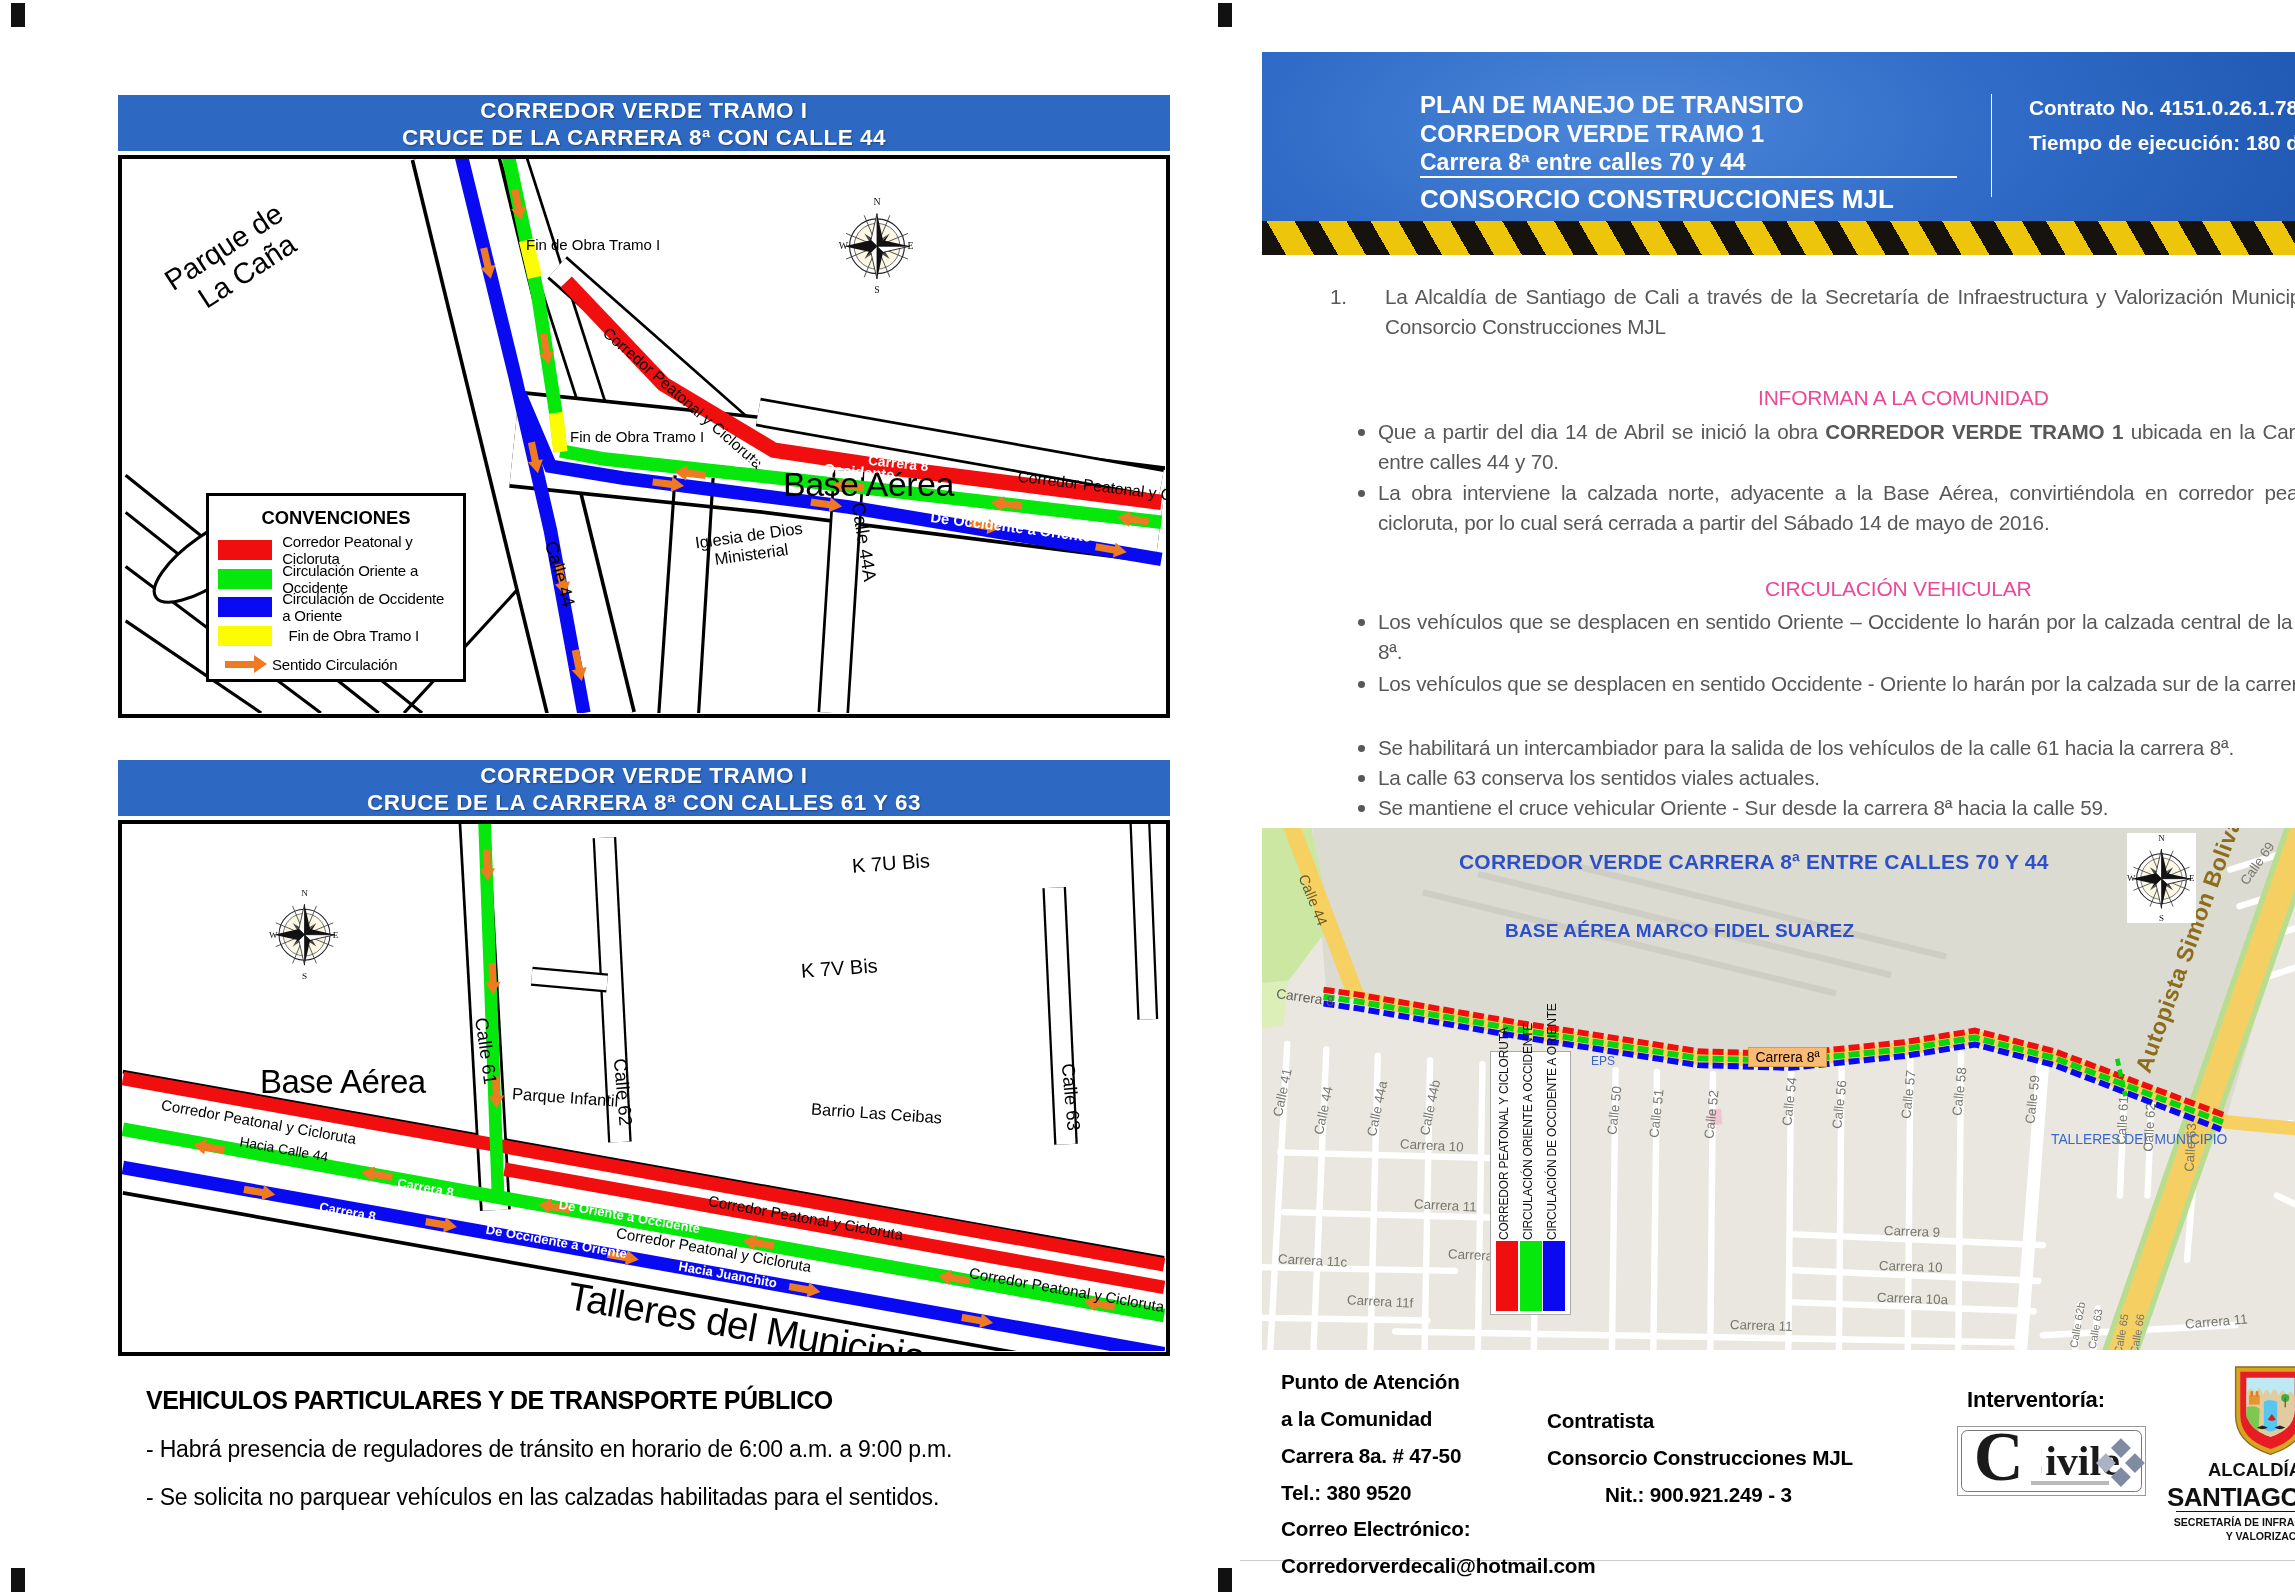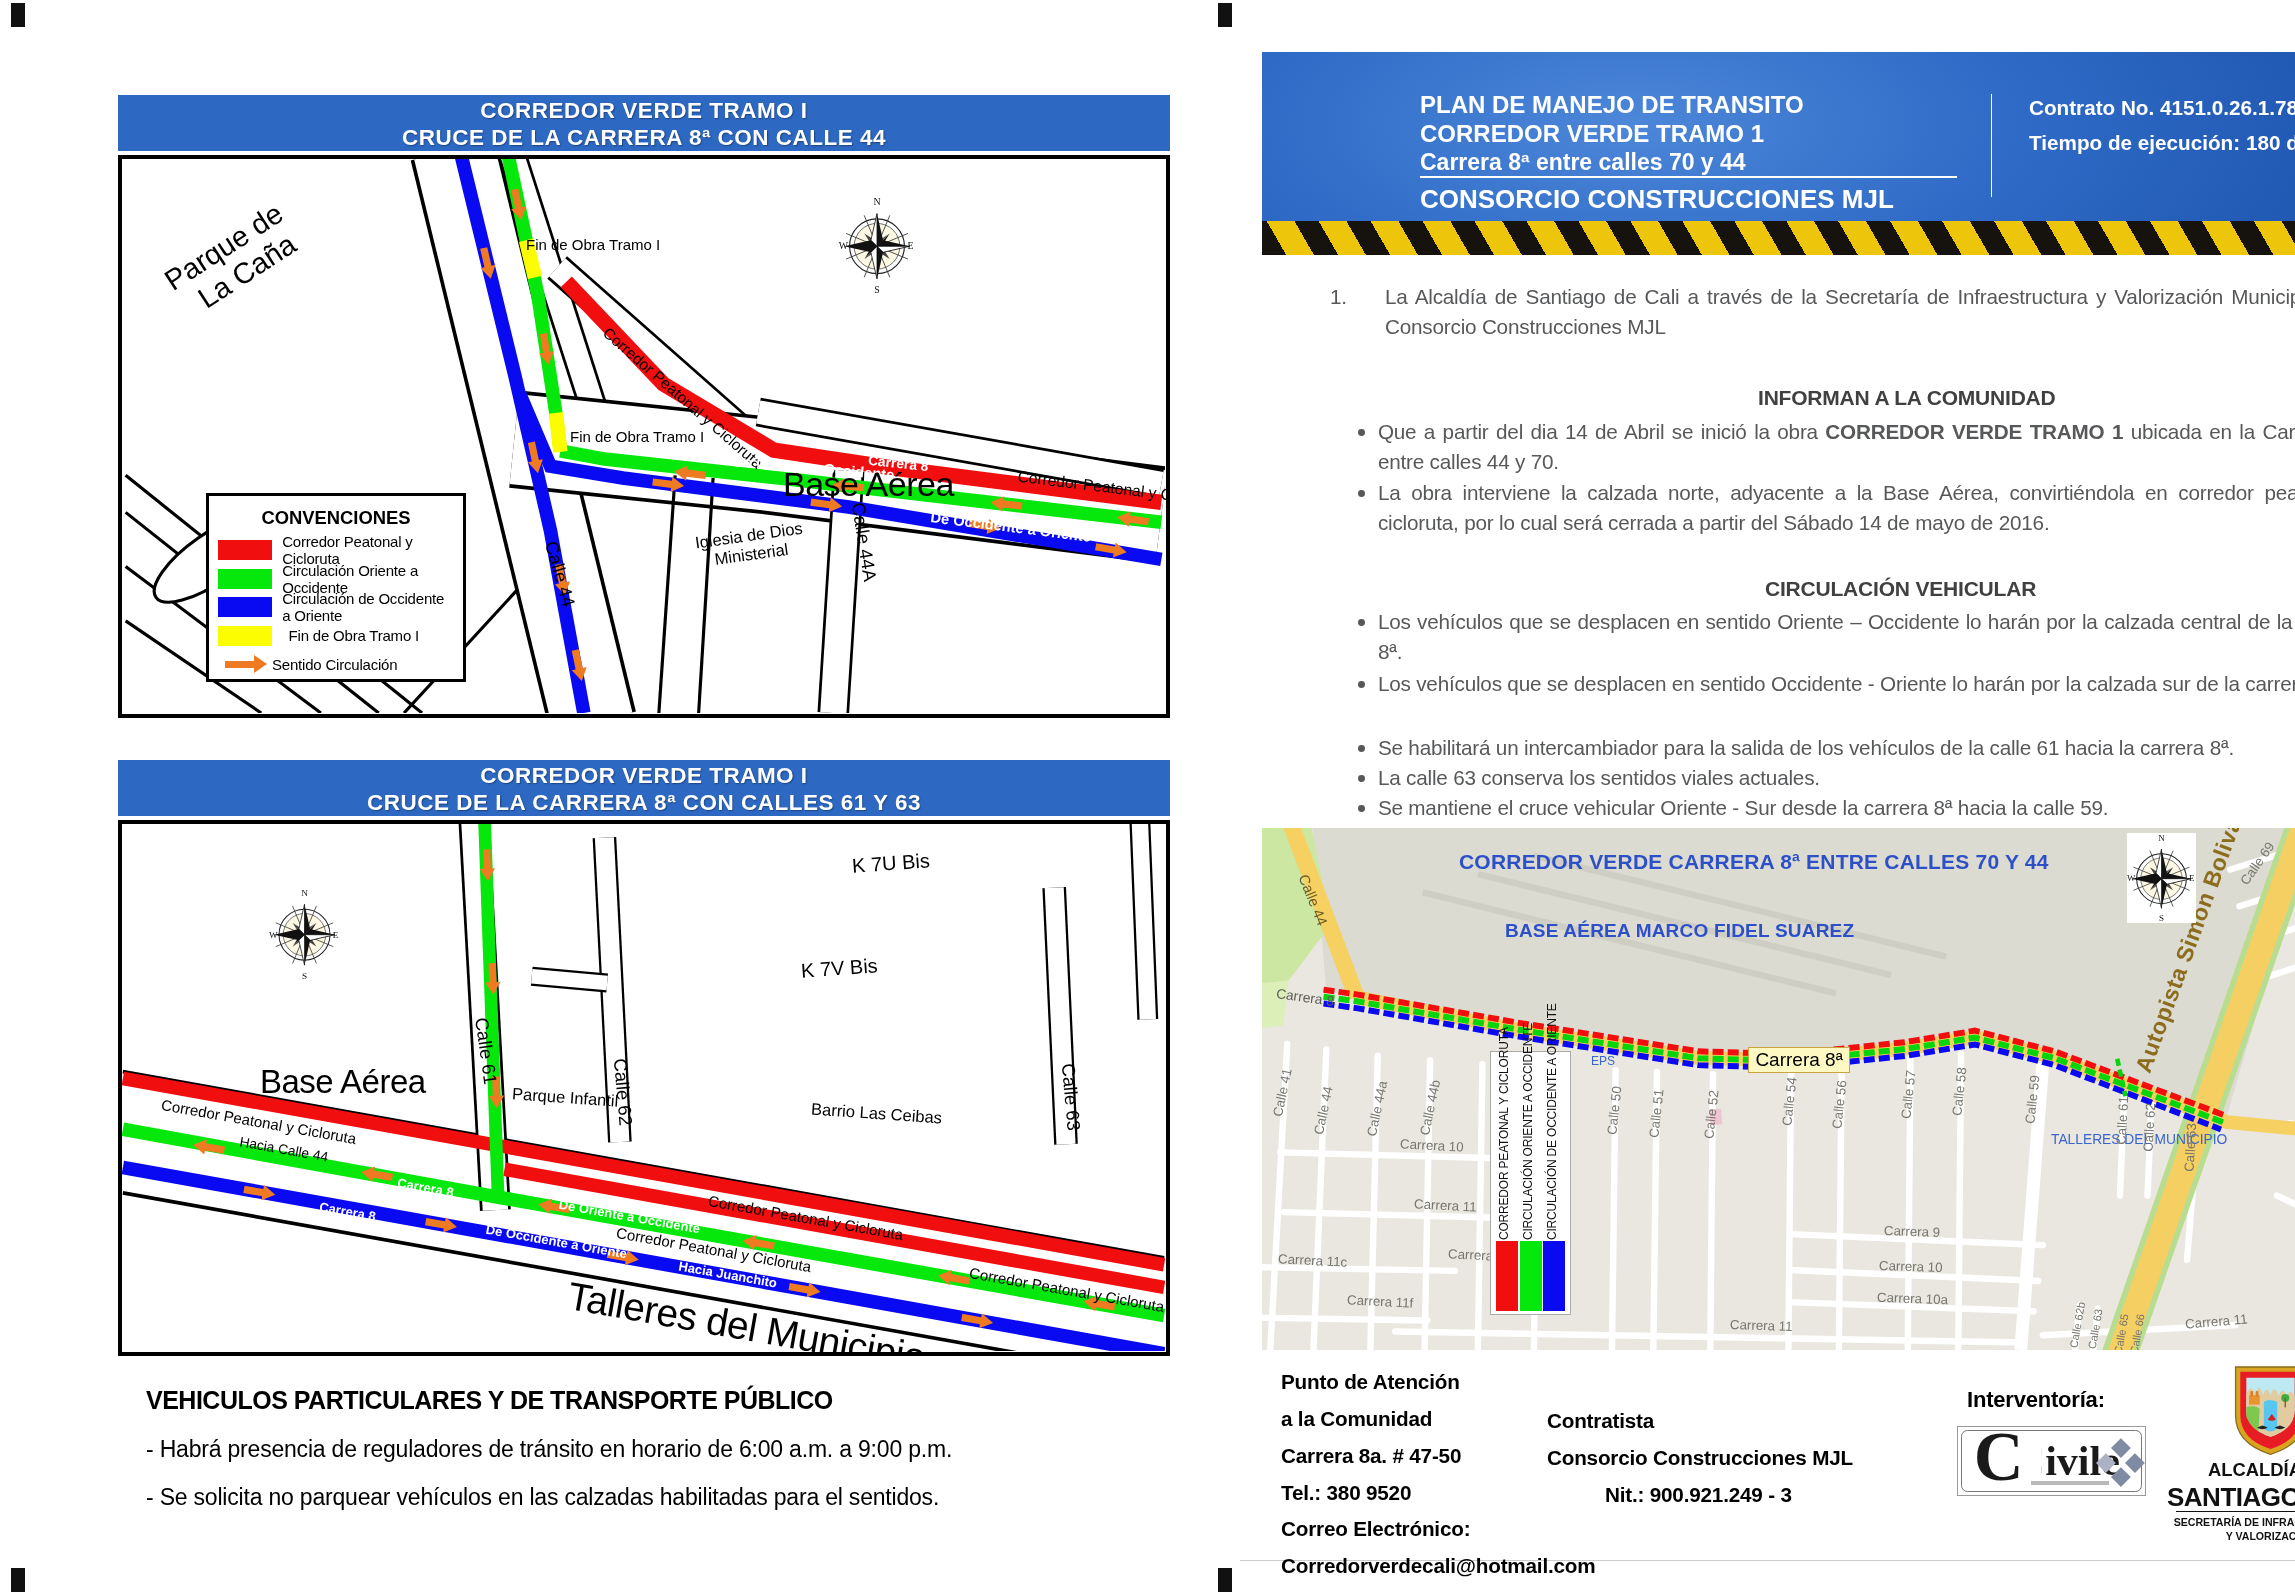--- a/index.html
+++ b/index.html
@@ -30,33 +30,33 @@
 .rheader{position:absolute;left:1262px;top:52px;width:1155px;height:169px;
   background:radial-gradient(ellipse 826px 349px at 32% 42%, #4c87d9 0%, #2e6ac6 48%, #1b52ab 100%);color:#fff}
 .rheader .hl{position:absolute;left:158px;font-weight:bold}
 .rheader .rule{position:absolute;left:158px;top:124px;width:537px;height:2.3px;background:#fff}
 .rheader .vdiv{position:absolute;left:729px;top:42px;width:1.4px;height:103px;background:#fff}
 .hazard{position:absolute;left:1262px;top:221px;width:1155px;height:34px;
   background:repeating-linear-gradient(60deg,#16130f 0 21px,#edc50a 21px 45px)}
 
 .rbody{position:absolute;left:1262px;top:257px;width:1155px;color:#57585a}
 .para{position:absolute;font-size:20.7px;line-height:30px;letter-spacing:-0.2px;text-align:justify}
-.bhead{position:absolute;font-size:21px;font-weight:bold;letter-spacing:-0.2px;color:#404040}
+.bhead{position:absolute;font-size:21px;font-weight:normal;letter-spacing:-0.2px;color:#ec4899}
 .bullet{position:absolute;display:flex}
 .bdot{width:6.9px;height:6.9px;border-radius:50%;background:#57585a;margin:12px 13px 0 0;flex:none}
 .btext{font-size:20.7px;line-height:30px;letter-spacing:-0.2px;text-align:justify}
 
 .gmap{position:absolute;left:1262px;top:828px;width:1117px;height:522px;background:#e9e7df;overflow:hidden}
 .gmap svg{position:absolute;left:0;top:0}
 .st{position:absolute;color:#76766e;font-size:13.3px;white-space:nowrap}
 .gtitle{position:absolute;color:#2d50c8;font-weight:bold;white-space:nowrap}
 .glegend{position:absolute;left:228px;top:223px;width:81px;height:264px;background:#fff;border:0.9px solid #aaa;padding:2.8px 0.9px}
 .gleg-txt{position:absolute;writing-mode:vertical-rl;transform:rotate(180deg);font-size:12px;color:#111;letter-spacing:-0.2px;white-space:nowrap;height:184px}
 .gleg-bar{position:absolute;top:189px;width:22px;height:70px}
-.badge{position:absolute;background:#fef9c3;border:0.5px solid #c9a43e;color:#000;font-size:19px;padding:0.9px 6.4px;white-space:nowrap}
+.badge{position:absolute;background:#fdba74;border:0.5px solid #c9a43e;color:#000;font-size:14px;padding:0.9px 6.4px;white-space:nowrap}
 .compassbox{position:absolute;background:#fff}
 
 .fline{position:absolute;font-weight:bold;color:#000;font-size:20.7px;white-space:nowrap;letter-spacing:-0.2px}
 .civile{position:absolute;left:1957px;top:1426px;width:189px;height:70px;background:#fff;border:0.9px solid #999;padding:2.8px}
 .civile .inner{width:100%;height:100%;border:0.9px solid #777;border-radius:6.4px;position:relative;font-family:"Liberation Serif",serif}
 .civile .c1{position:absolute;left:12px;top:-13px;font-size:69px;font-weight:bold;color:#1a1a1a}
 .civile .c2{position:absolute;left:53px;top:6.4px;font-size:42px;font-weight:bold;color:#1a1a1a}
 .civile .nit{position:absolute;left:69px;top:50px;width:78px;height:4.6px;background:#b9b9b9}
 .cdia{position:absolute;width:13.8px;height:13.8px;transform:rotate(45deg);background:#7f8aa3}
 .crest-txt{position:absolute;text-align:center;font-weight:bold;color:#111;white-space:nowrap}

